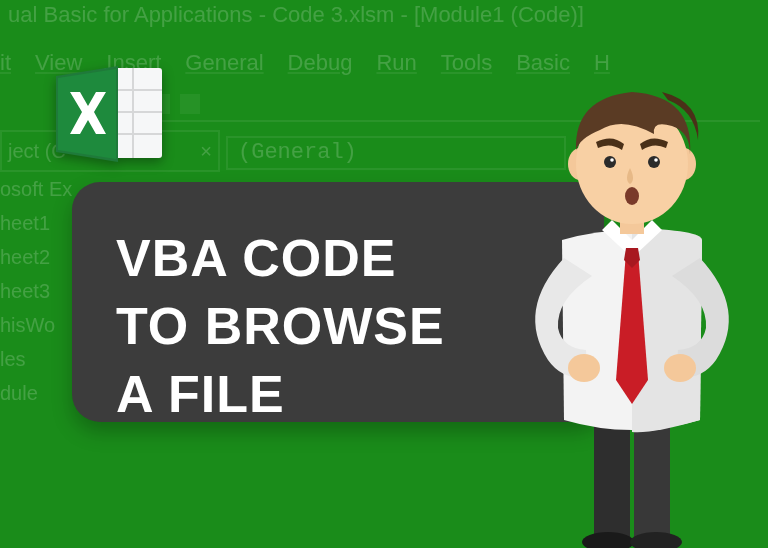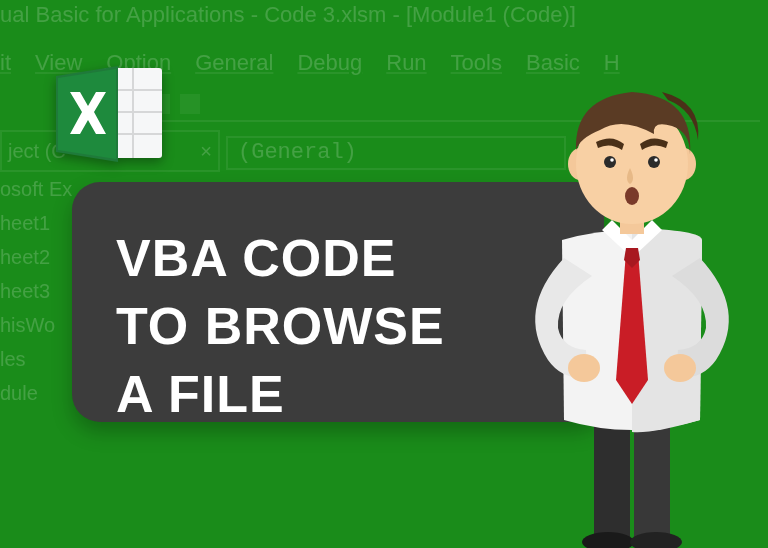--- a/index.html
+++ b/index.html
@@ -14,21 +14,21 @@
 
   
   .bg {
     position: absolute;
     inset: 0;
     opacity: 0.18;
     color: #fff;
   }
   .bg .title {
     position: absolute;
-    top: 2px; left: 0;
+    top: 2px; left: 8px;
     font-size: 22px;
     white-space: nowrap;
   }
   .bg .menu {
     position: absolute;
     top: 50px; left: 0;
     display: flex;
     gap: 24px;
     font-size: 22px;
     white-space: nowrap;
@@ -109,21 +109,21 @@
   }
 </style>
 </head>
 <body>
 
 <div class="bg">
   <div class="title">ual Basic for Applications - Code 3.xlsm - [Module1 (Code)]</div>
   <div class="menu">
     <span>it</span>
     <span>View</span>
-    <span>Option</span>
+    <span>Insert</span>
     <span>General</span>
     <span>Debug</span>
     <span>Run</span>
     <span>Tools</span>
     <span>Basic</span>
     <span>H</span>
   </div>
   <div class="toolbar">
     <span class="btn"></span><span class="btn"></span><span class="btn"></span><span class="btn"></span><span class="btn"></span>
   </div>

